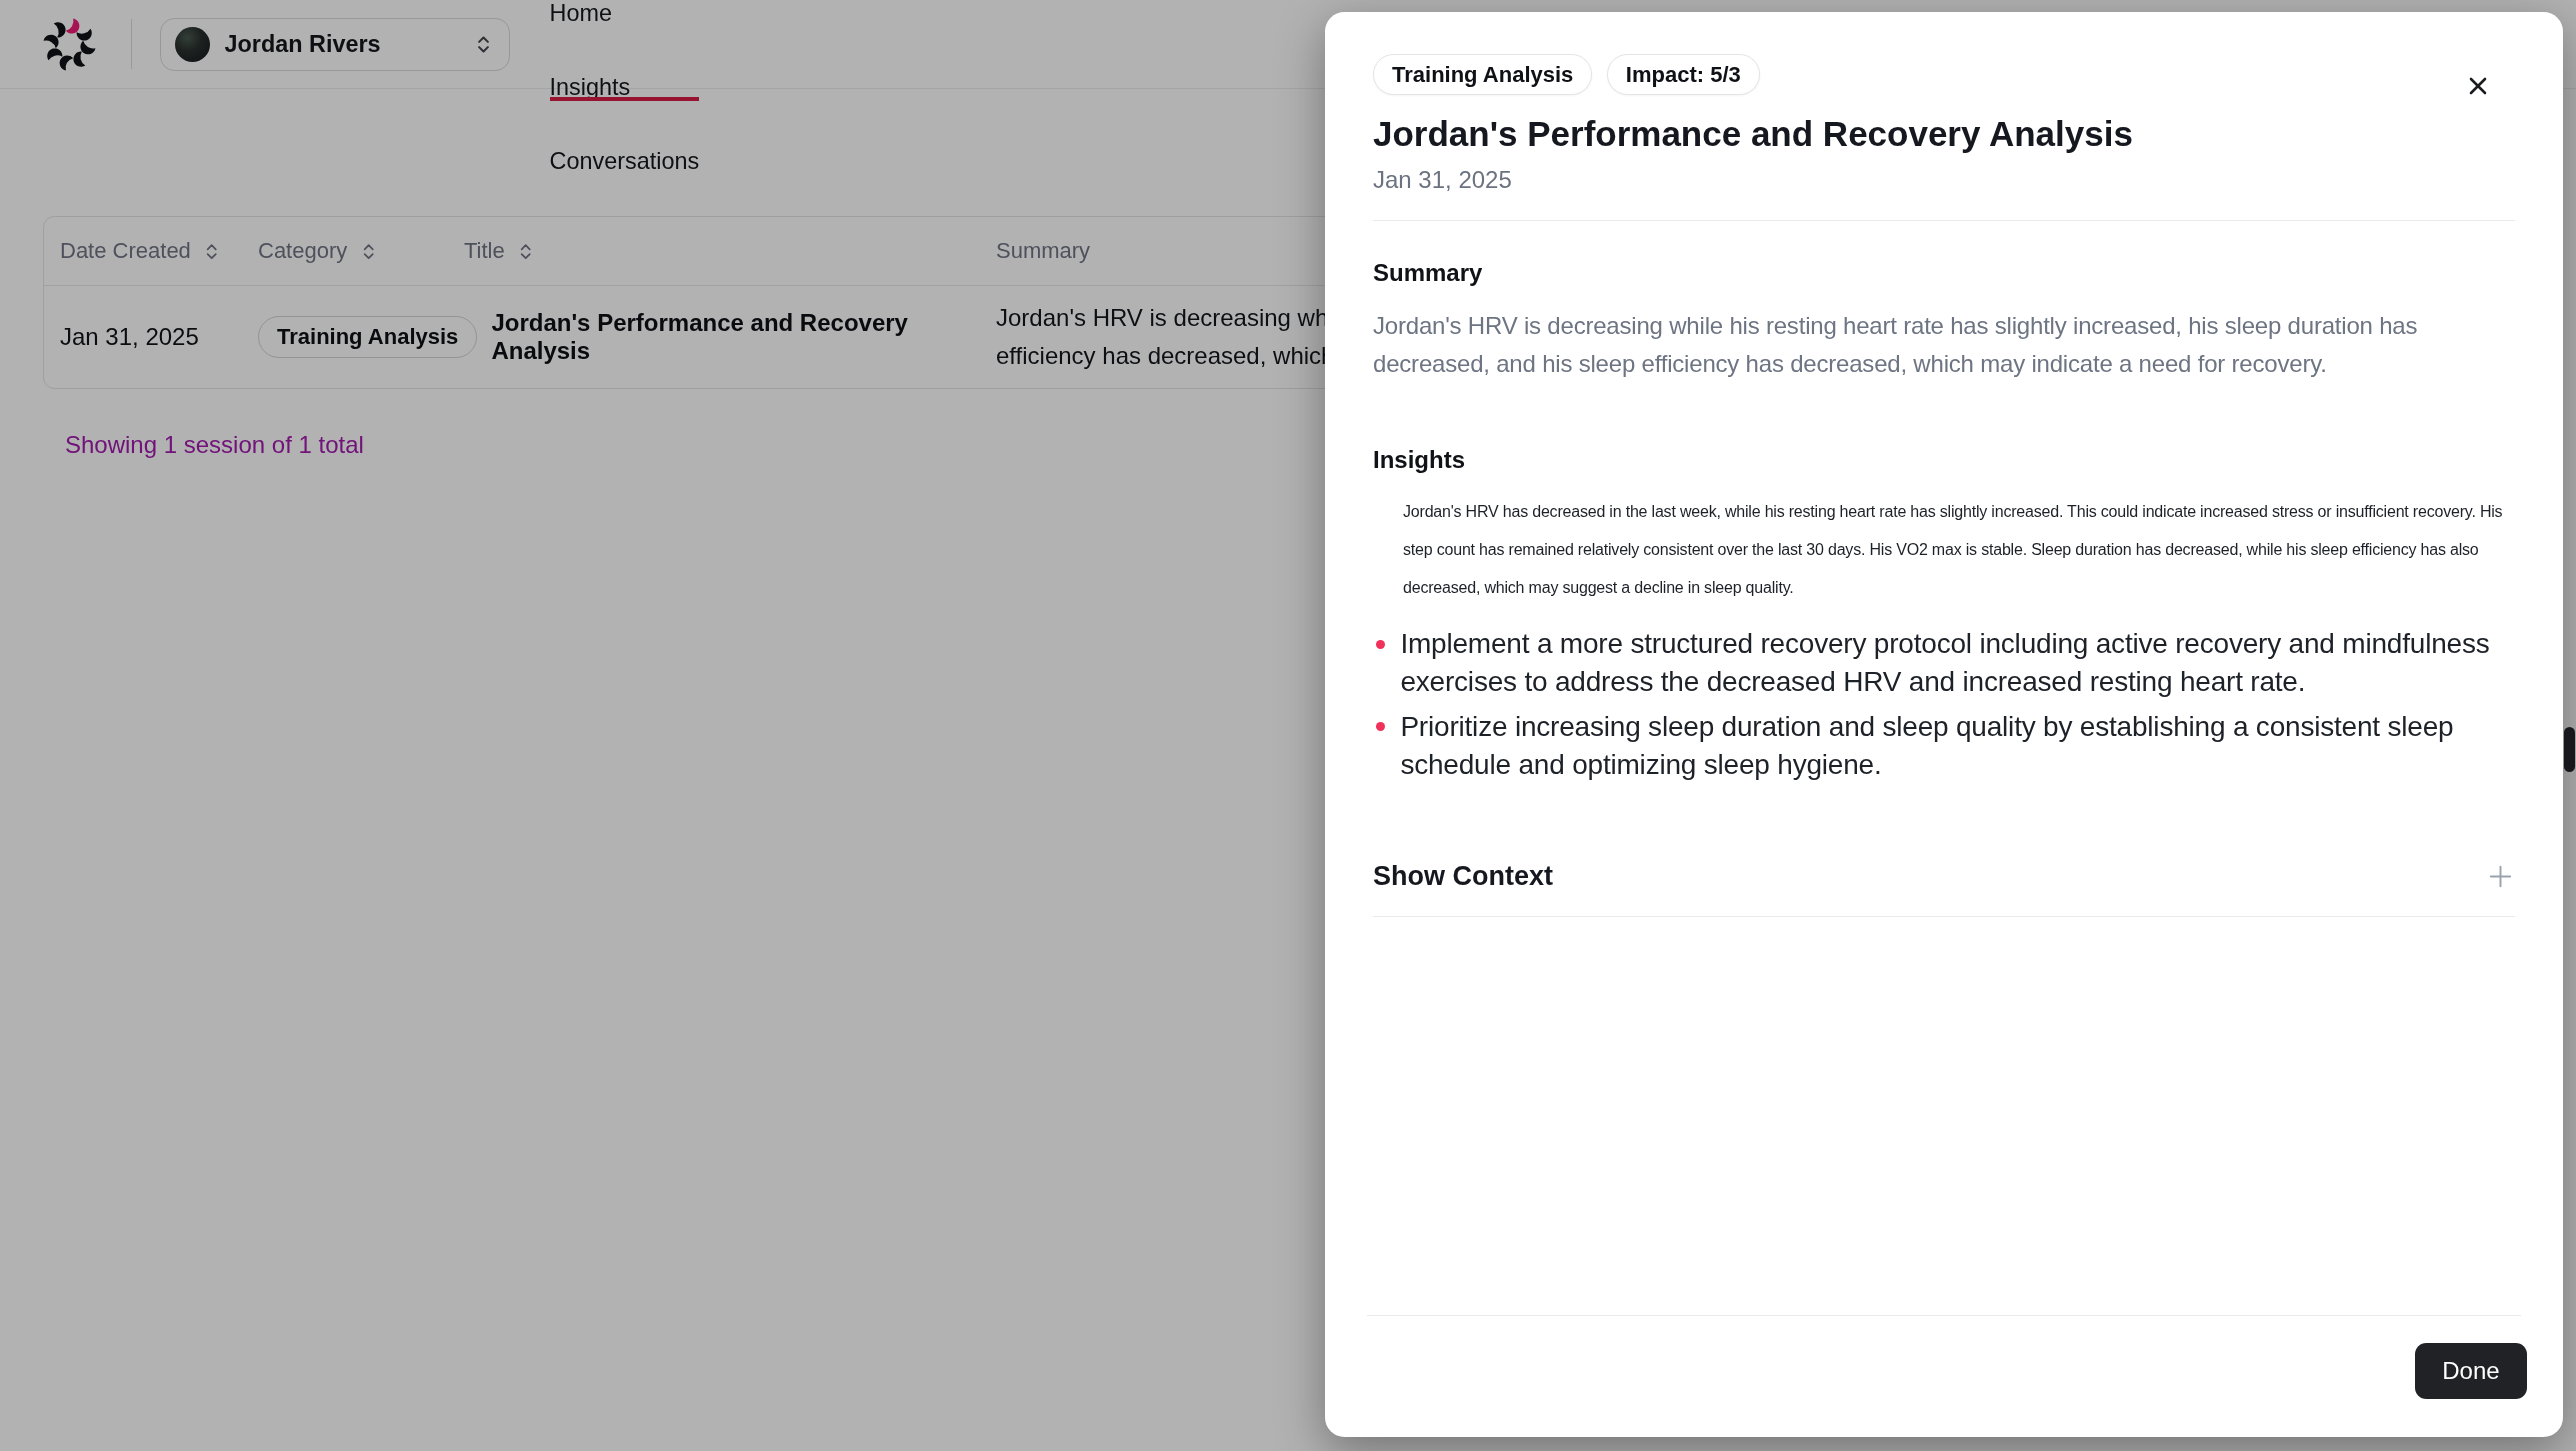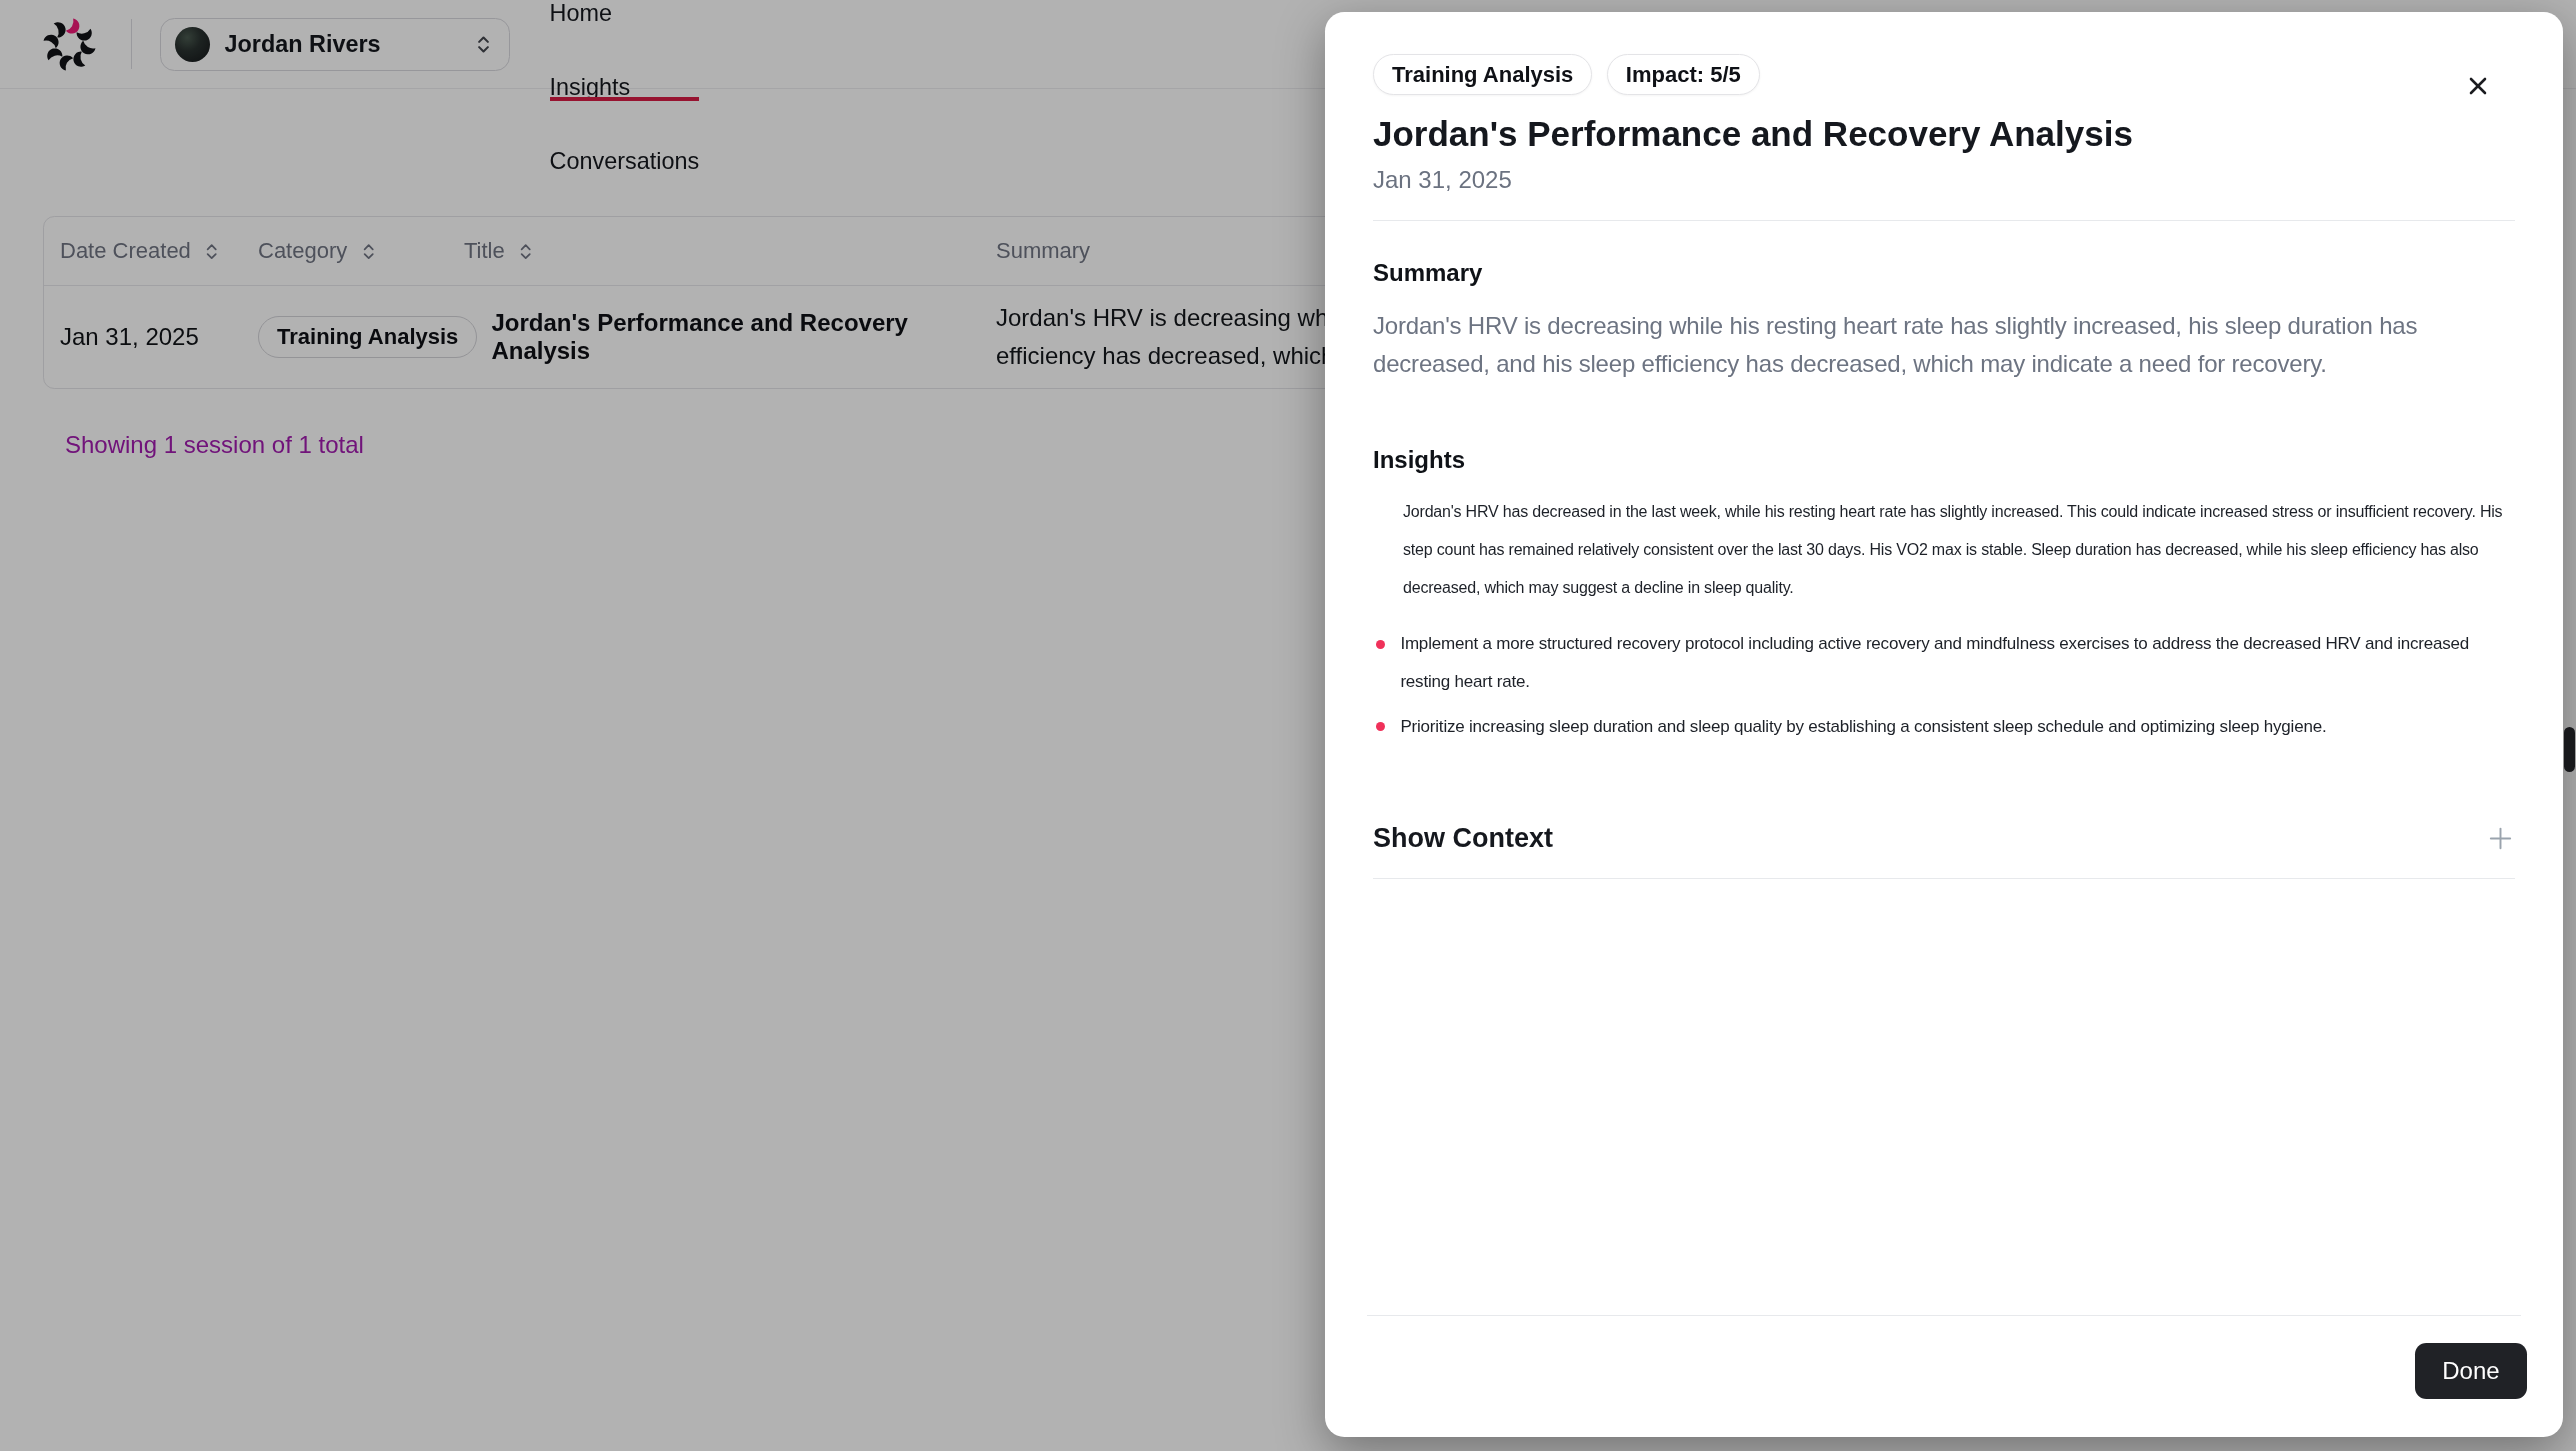--- a/index.html
+++ b/index.html
@@ -109,21 +109,21 @@
   }
   .insights-heading { margin-top:63px; }
   .insights-body {
     margin-top:19.4px; font-size:16px; line-height:38px; color:#1d2128;
     letter-spacing:-0.2px;
     margin-left:30px;
   }
   .recs-heading { margin-top:65px; }
   .recs-list { margin-top:18px; list-style:none; }
   .recs-list li {
-    position:relative; padding-left:27.4px; font-size:17px; line-height:38px;
+    position:relative; padding-left:27.4px; font-size:28px; line-height:38px;
     color:#1d2128; letter-spacing:-0.2px;
   }
   .recs-list li + li { margin-top:6.5px; }
   .recs-list li::before {
     content:""; position:absolute; left:3.2px; top:14.5px; width:9px; height:9px;
     border-radius:50%; background:var(--accent-pink,#f0315a);
   }
 
   .context-row {
     margin-top:77px; display:flex; align-items:center; justify-content:space-between;
@@ -249,21 +249,21 @@
     <svg viewBox="0 0 24 24" fill="none" stroke="currentColor" stroke-width="2.6" stroke-linecap="round">
         <path d="M5 5 19 19"></path>
         <path d="M19 5 5 19"></path>
       </svg>
   </button>
 
   <div class="modal-content">
 
     <div class="badge-row">
       <span class="badge">Training Analysis</span>
-      <span class="badge">Impact: 5/5</span>
+      <span class="badge">Impact: 5/3</span>
     </div>
 
     <h1 class="modal-title">Jordan's Performance and Recovery Analysis</h1>
     <div class="modal-date">Jan 31, 2025</div>
 
     <div class="divider"></div>
 
     <h2 class="section-heading summary-heading">Summary</h2>
     <p class="summary-body">Jordan's HRV is decreasing while his resting heart rate has slightly increased, his sleep duration has decreased, and his sleep efficiency has decreased, which may indicate a need for recovery.</p>
 

